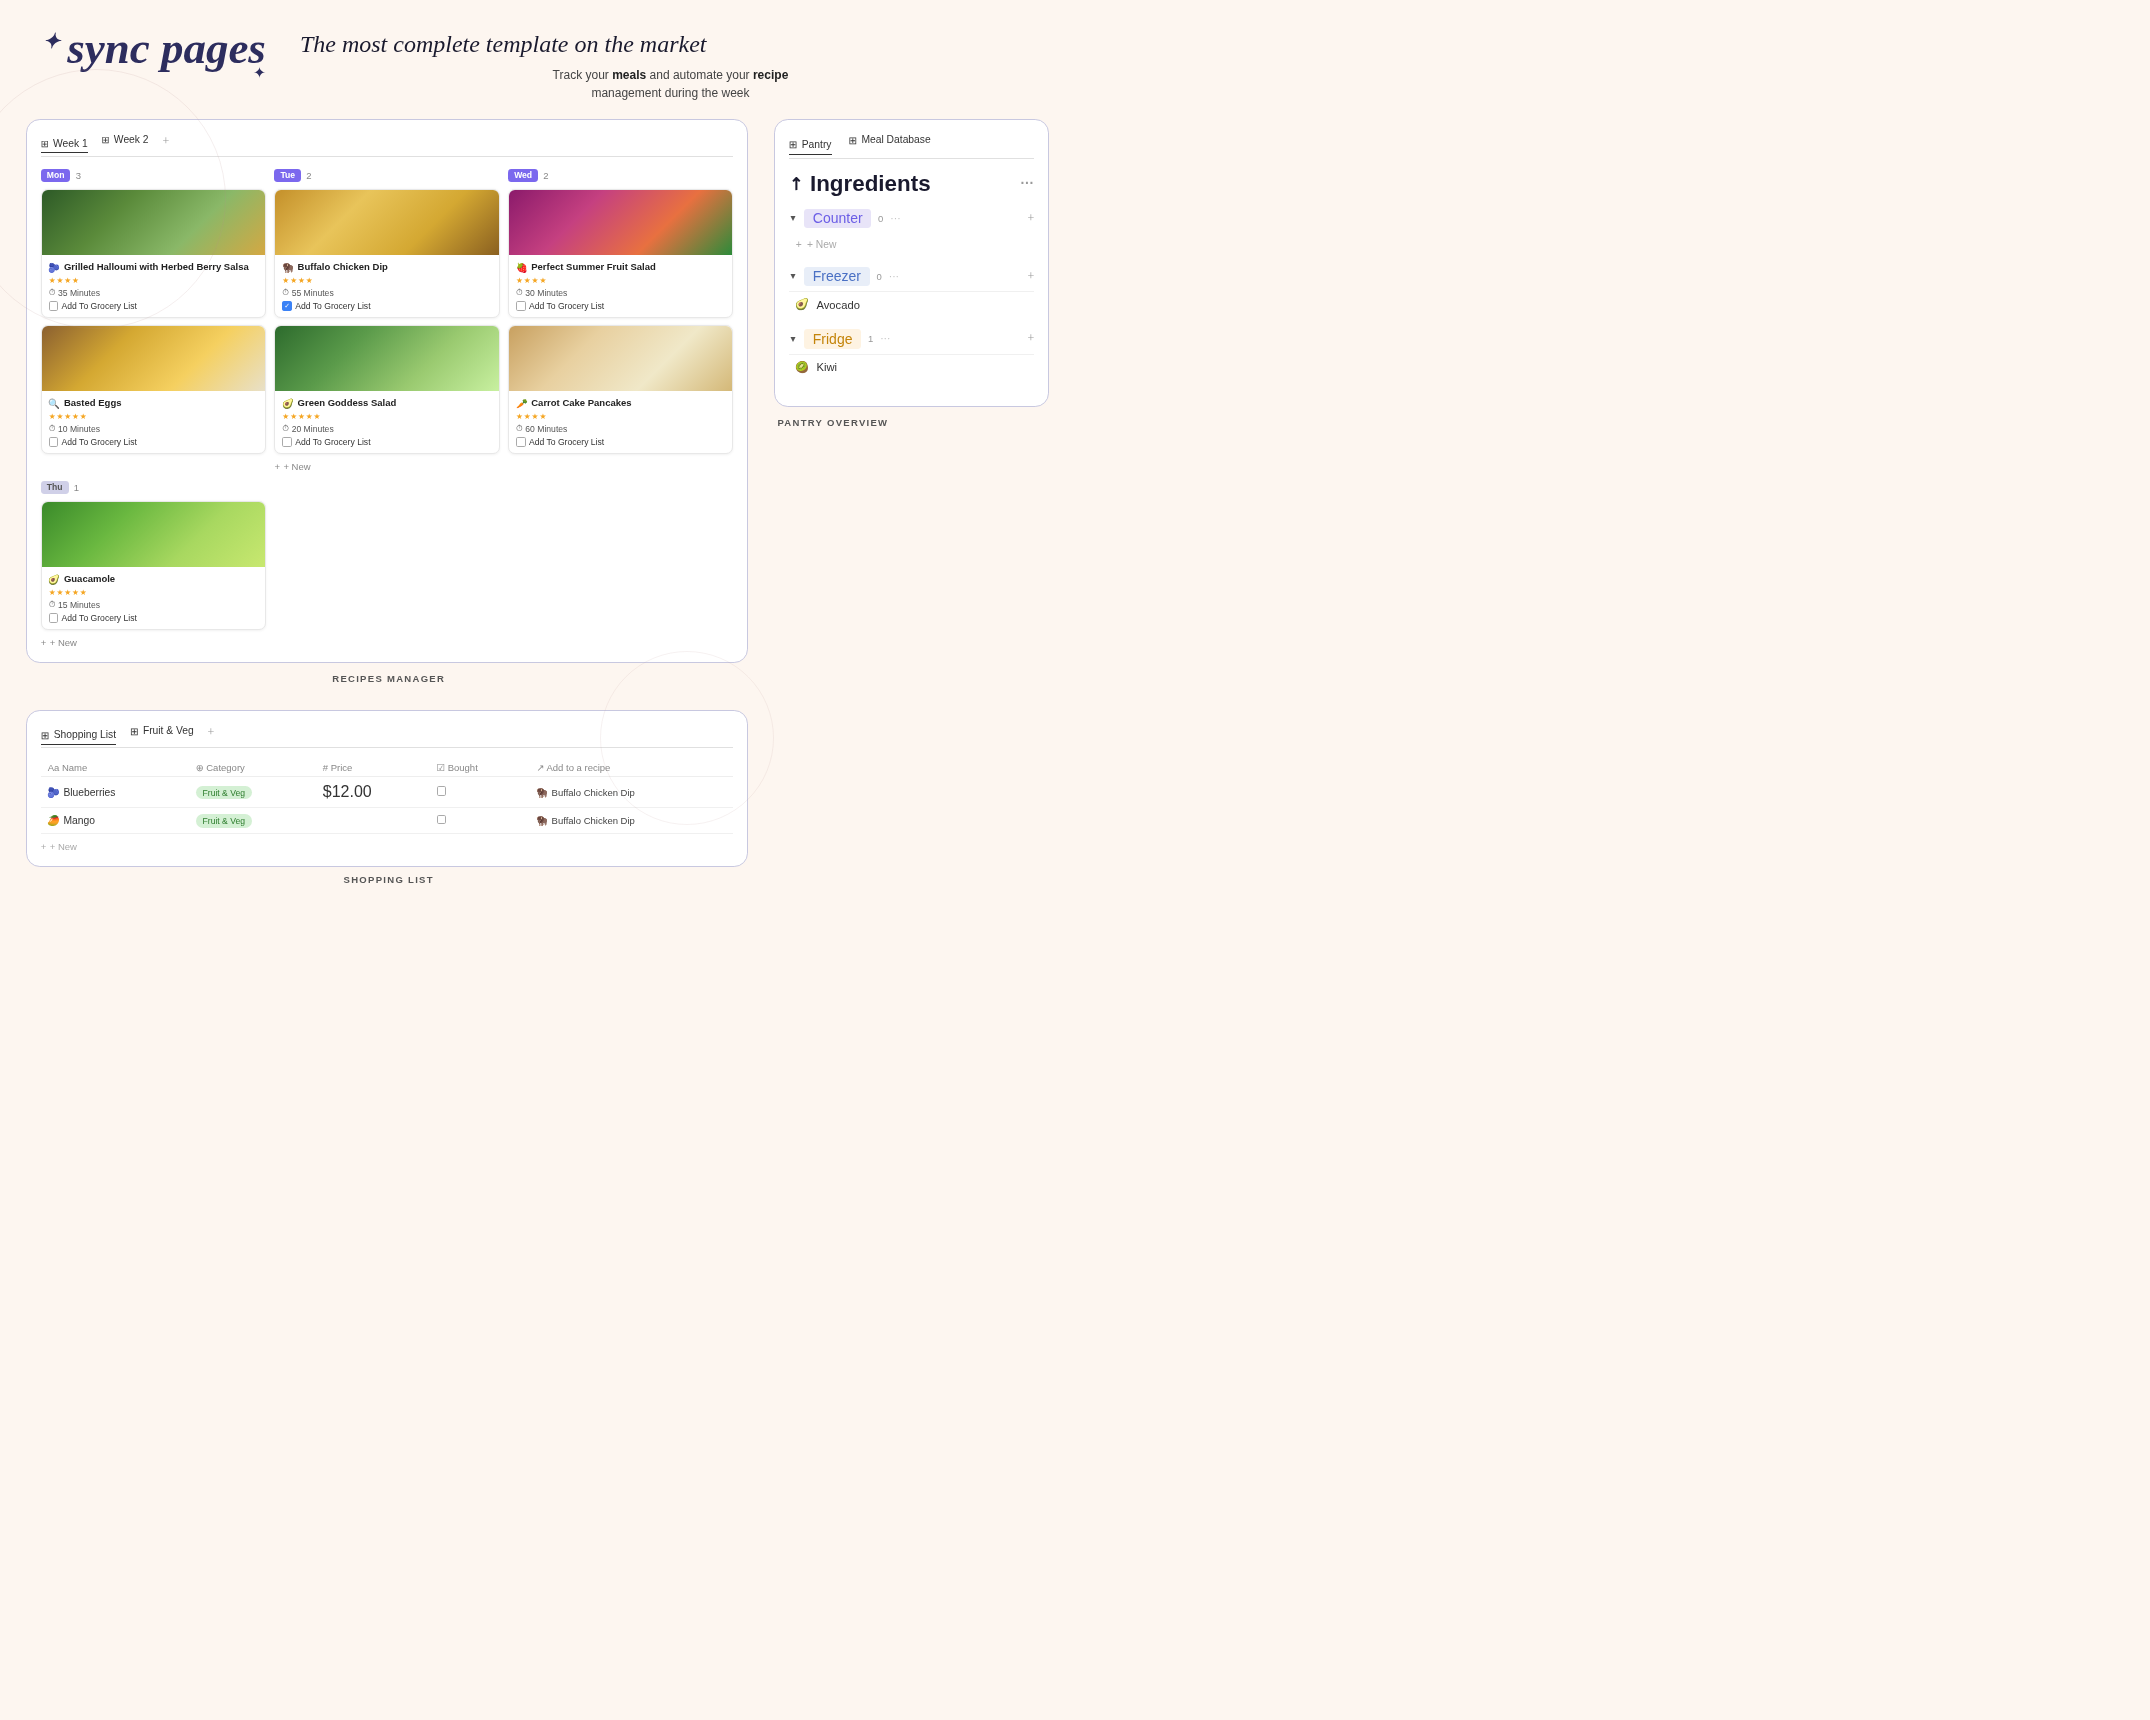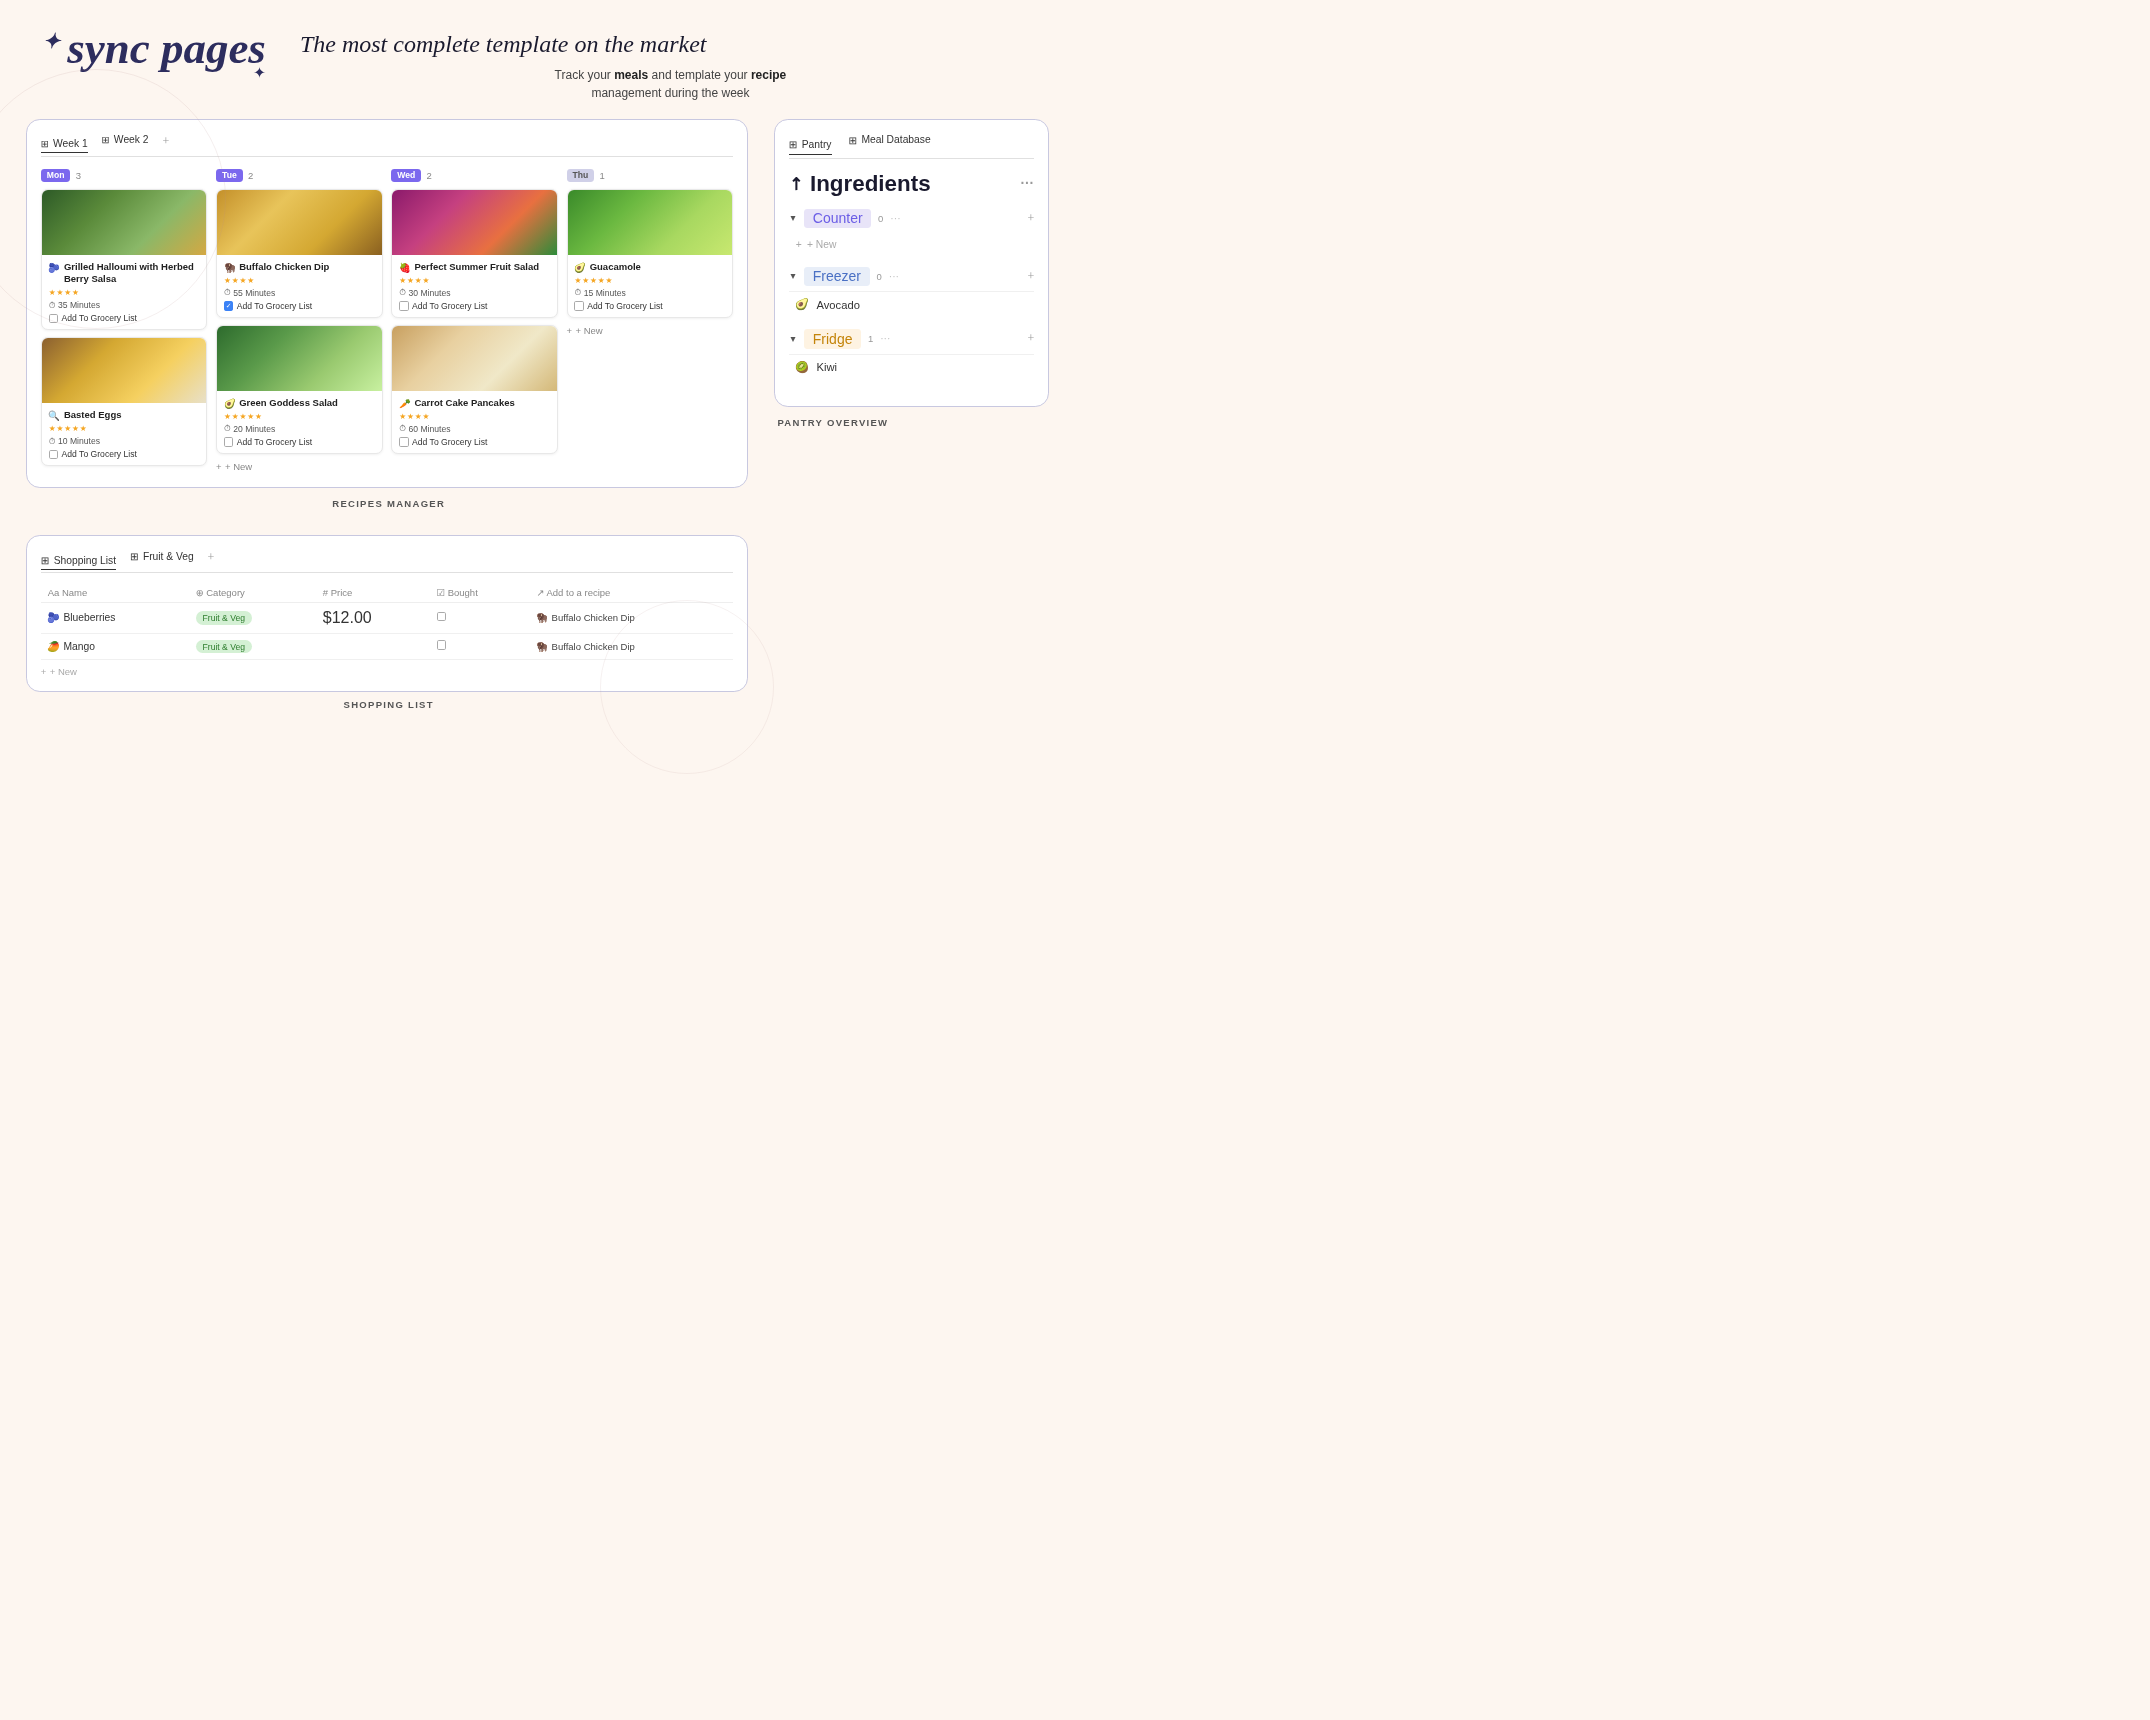--- a/index.html
+++ b/index.html
@@ -128,21 +128,21 @@
     }
     .tab-plus {
       color: #999;
       font-size: 12px;
       cursor: pointer;
     }
 
     
     .days-grid {
       display: grid;
-      grid-template-columns: repeat(4, 1fr);
+      grid-template-columns: repeat(3, 1fr);
       gap: 8.6px;
     }
     .day-column {
       min-width: 0;
     }
     .day-header {
       display: flex;
       align-items: center;
       gap: 5.2px;
       margin-bottom: 6.9px;
@@ -507,21 +507,21 @@
       <span style="color:#2d2d5e;font-size:15.5px;">✦</span>
     </div>
   </div>
   <div class="tagline-section">
     <div class="tagline-main">
       <em>The most complete template on the market</em>
     </div>
     <div class="tagline-sub">
       <span>Track your</span>
       <strong>meals</strong>
-      <span>and template your</span>
+      <span>and automate your</span>
       <strong>recipe</strong>
       <br>
       <span>management during the week</span>
     </div>
   </div>
 </div>
 
 <div class="main-content">
 
   <div class="left-section">

